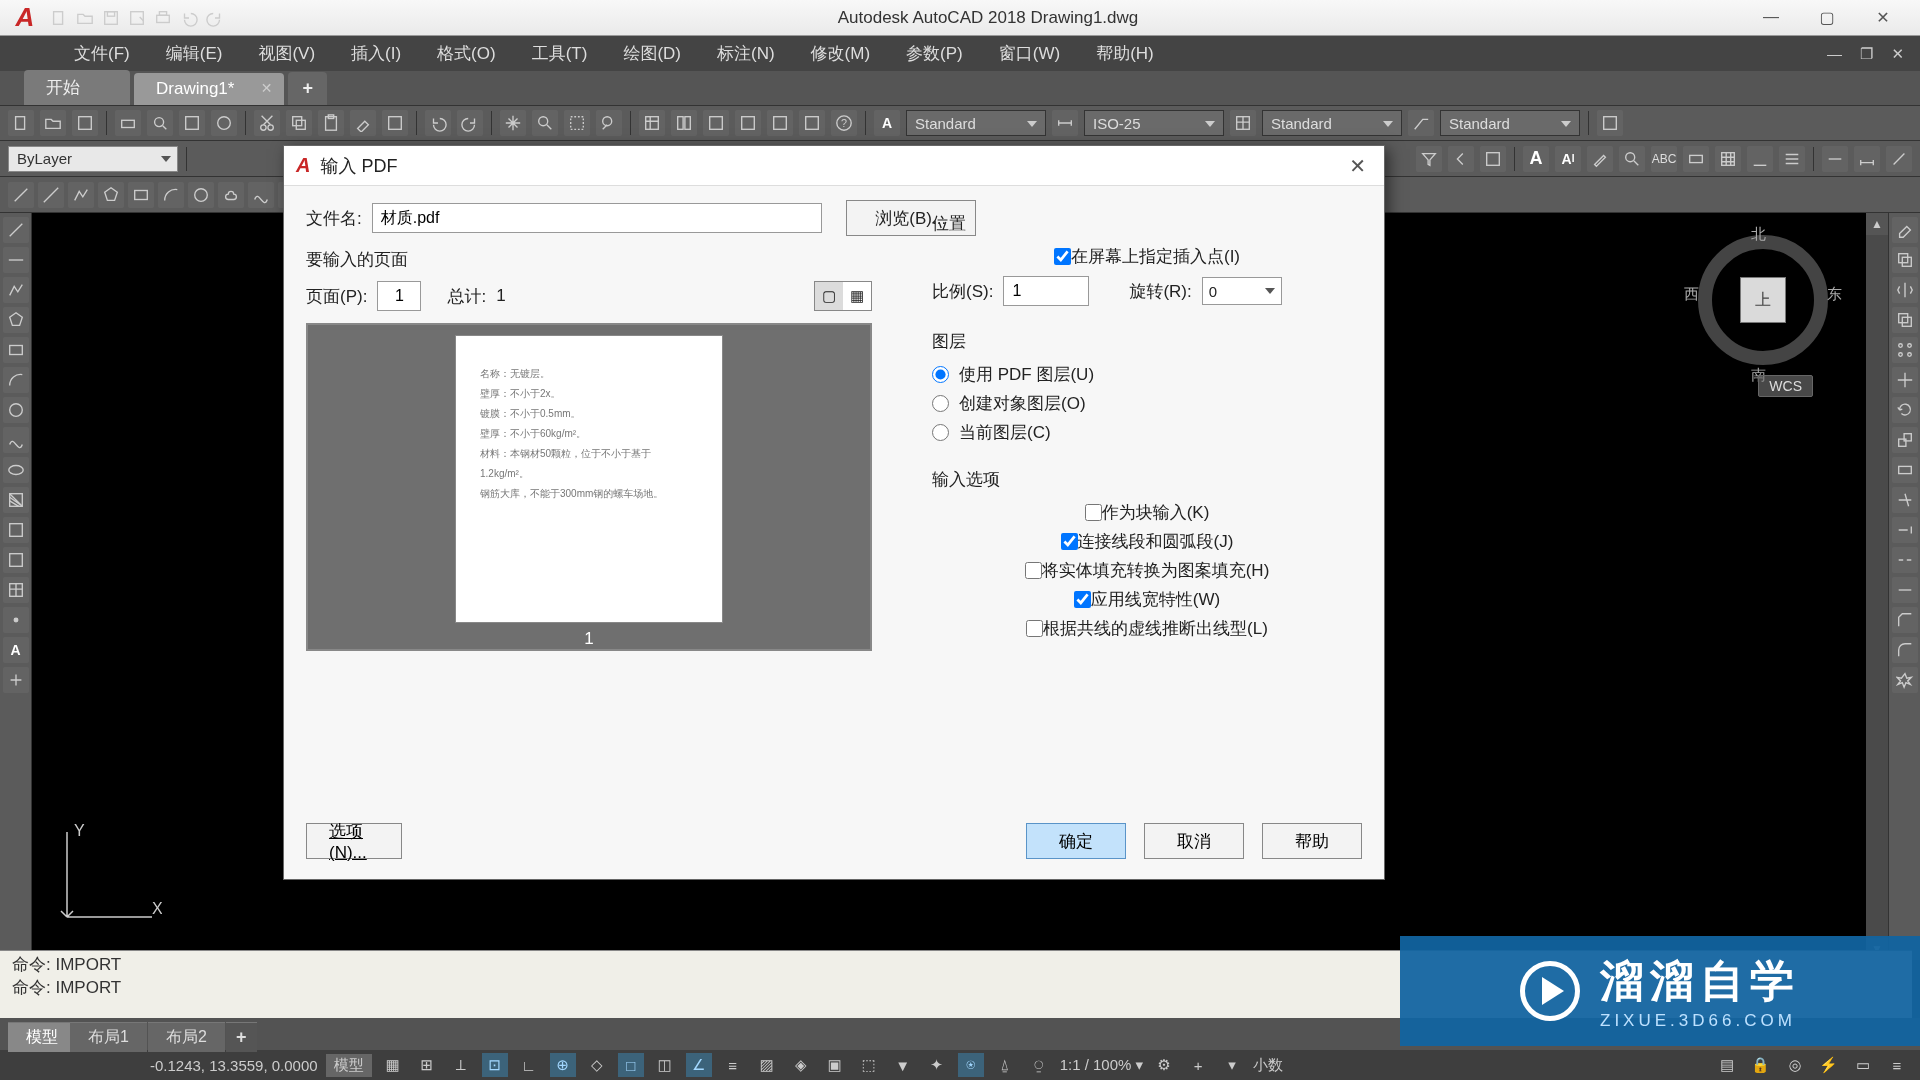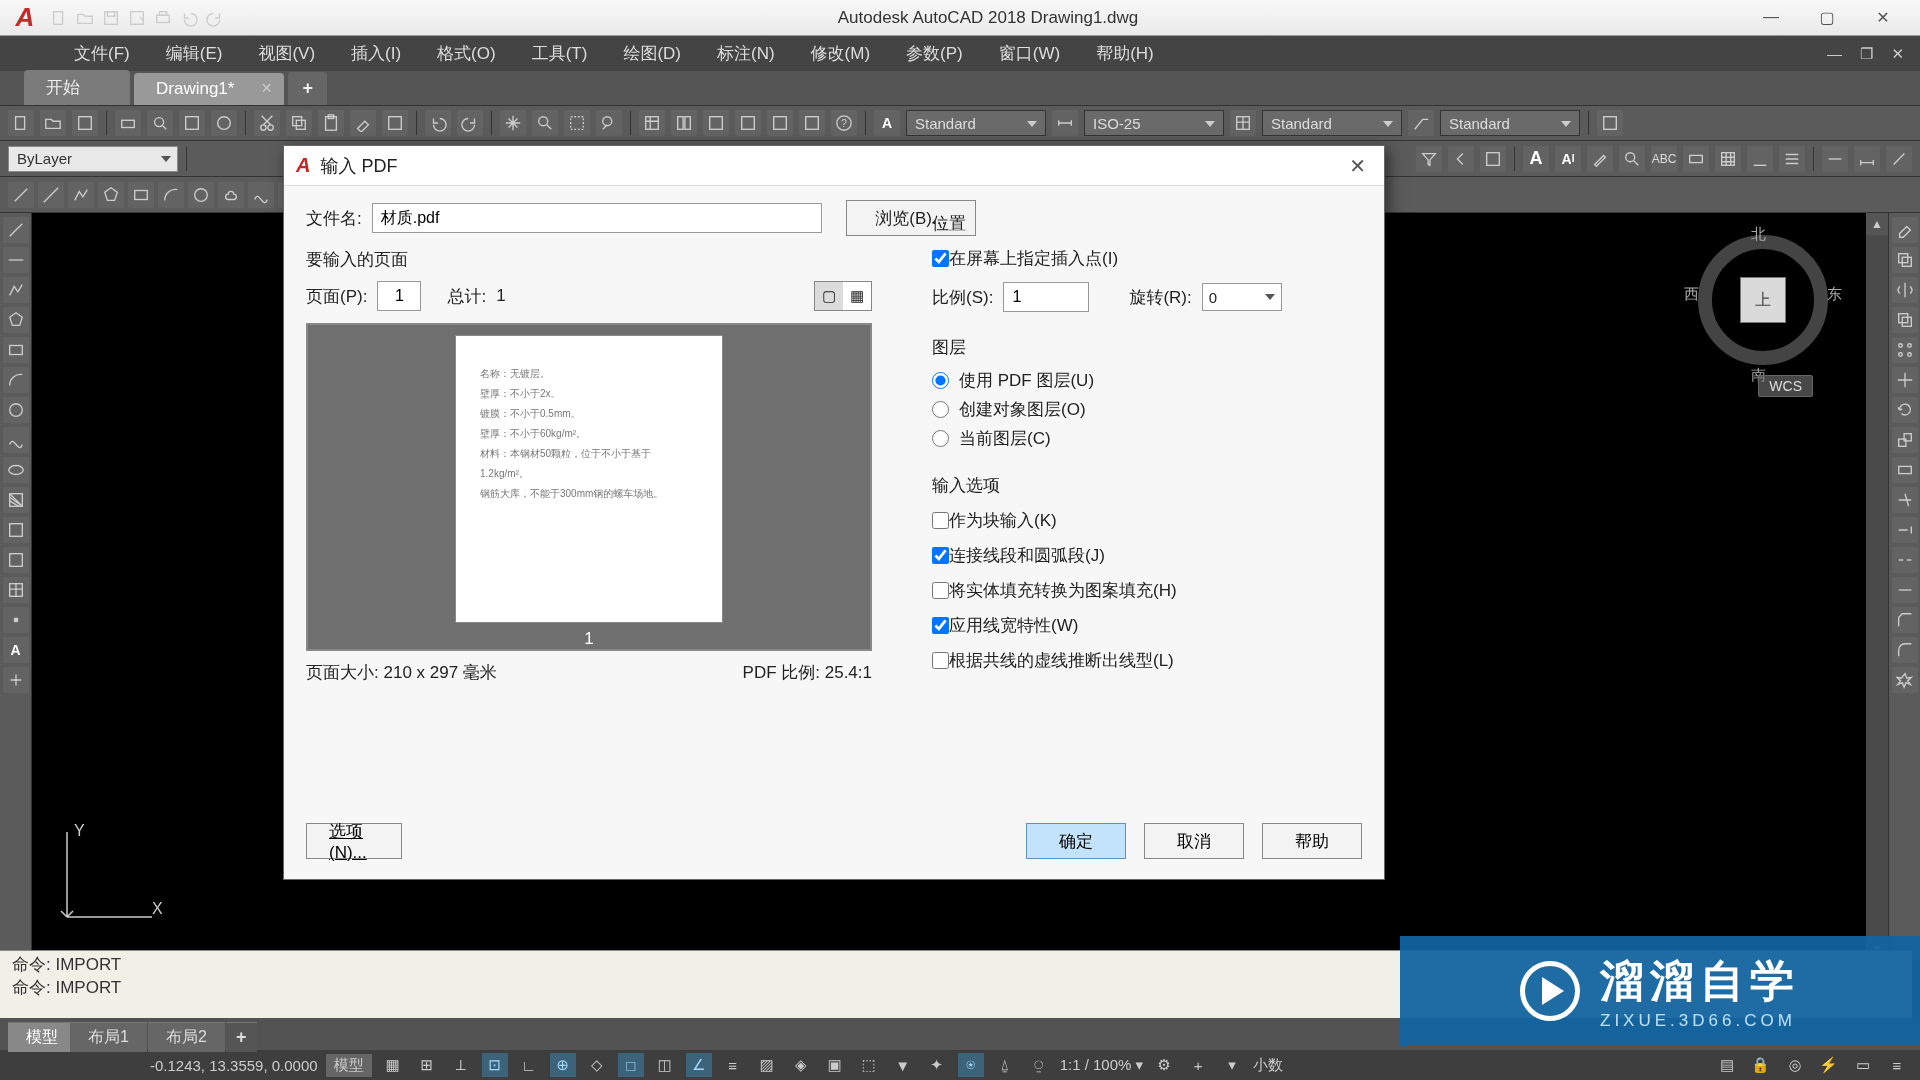--- a/index.html
+++ b/index.html
@@ -76,21 +76,21 @@
 .dlg-body { padding:14px 22px; font-size:17px; color:#222; }
 .row { display:flex; align-items:center; gap:10px; margin-bottom:12px; }
 .tinput { border:1px solid #999; background:#fff; height:30px; padding:0 8px; font-size:16px; }
 .btn { border:1px solid #888; background:#f3f3f3; height:36px; padding:0 22px; font-size:17px; display:flex; align-items:center; justify-content:center; }
 .btn.primary { background:#c3e2fb; border:1px solid #5a94c8; }
 .group-label { font-size:17px; color:#222; margin:6px 0 10px; }
 .preview-frame { border:2px solid #888; background:#6f6f6f; width:566px; height:328px; display:flex; flex-direction:column; align-items:center; justify-content:flex-start; padding-top:10px; }
 .preview-page { width:268px; height:380px; background:#fff; border:1px solid #888; padding:28px 24px; font-size:10px; color:#777; line-height:2; }
 .preview-num { color:#fff; font-size:17px; margin-top:6px; }
 .right-pane { position:absolute; left:648px; top:60px; width:430px; }
-.cb { display:flex; align-items:center; margin:12px 0; font-size:17px; }
+.cb { display:flex; align-items:center; margin:6px 0; font-size:17px;justify-content:center; }
 .cb input { width:17px; height:17px; }
 .radio { display:flex; align-items:center; gap:10px; margin:6px 0; font-size:17px;}
 .radio input { width:17px; height:17px; }
 .two-col { display:flex; gap:40px; }
 .small-combo { border:1px solid #999; background:#fff; height:28px; width:80px; font-size:15px; padding:0 6px; position:relative; display:flex; align-items:center;}
 .small-combo::after { content:""; position:absolute; right:6px; top:10px; border-left:5px solid transparent; border-right:5px solid transparent; border-top:6px solid #555; }
 .dlg-buttons { position:absolute; bottom:20px; left:22px; right:22px; display:flex; align-items:center; }
 .dlg-buttons .right { margin-left:auto; display:flex; gap:18px; }
 .view-toggle { display:flex; border:1px solid #888; }
 .view-toggle span { width:28px; height:28px; display:flex; align-items:center; justify-content:center; font-size:15px; background:#fff; }
@@ -770,24 +770,20 @@
       </div>
     </div>
 
     <div class="preview-frame">
       <div class="preview-page">
         名称：无镀层。<br>壁厚：不小于2x。<br>镀膜：不小于0.5mm。<br>壁厚：不小于60kg/m²。<br>材料：本钢材50颗粒，位于不小于基于1.2kg/m²。<br>钢筋大库，不能于300mm钢的螺车场地。
       </div>
       <div class="preview-num">1</div>
     </div>
 
-    <div class="row" style="width:566px;justify-content:space-between;margin-top:10px;">
-      <div><span>页面大小:</span> <span>210 x 297 毫米</span></div>
-      <div><span>PDF 比例:</span> <span>25.4:1</span></div>
-    </div>
 
     <div class="right-pane">
       <div class="group-label">位置</div>
       <label class="cb">
           <input type="checkbox" checked="" style="">
           <span>在屏幕上指定插入点(I)</span>
         </label>
       <div class="row" style="margin-top:8px;">
         <span>比例(S):</span>
         <input class="tinput" style="width: 86px;" value="1">

